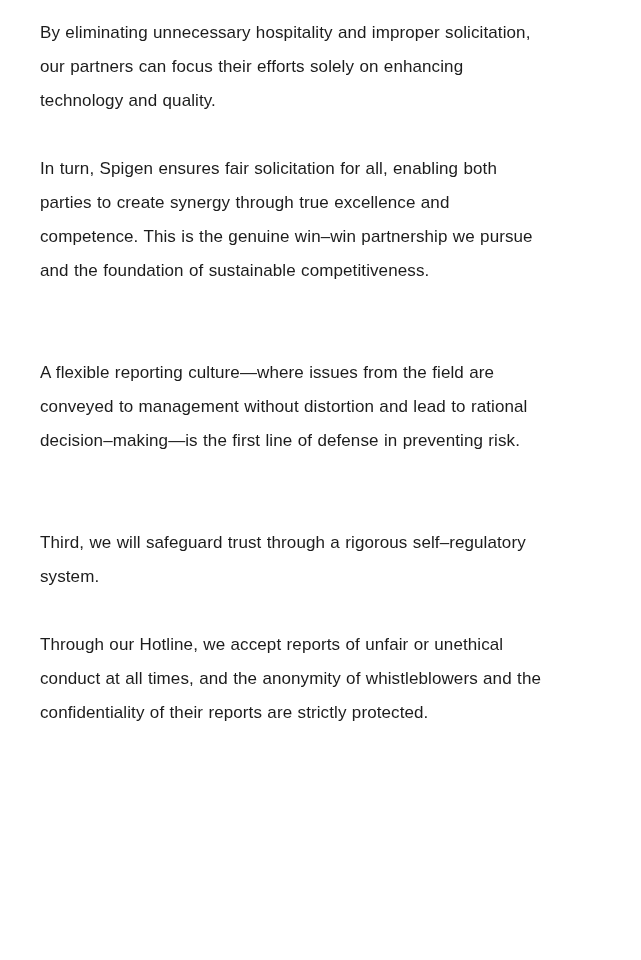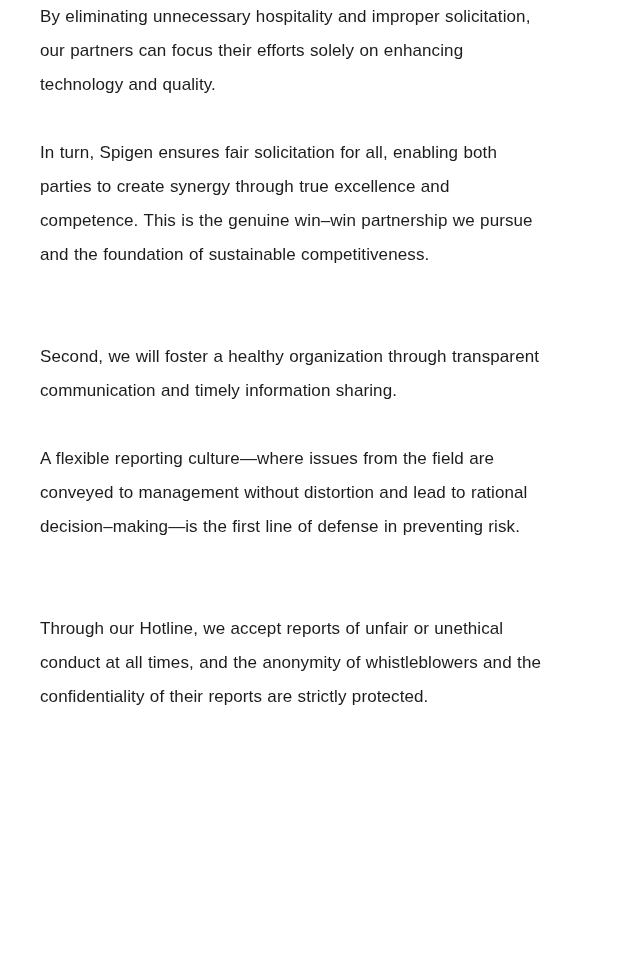--- a/index.html
+++ b/index.html
@@ -10,21 +10,21 @@
     width: 641px;
     height: 960px;
     background: #ffffff;
     font-family: "Liberation Sans", sans-serif;
     color: #1c1c1c;
     overflow: hidden;
   }
   main.doc {
     box-sizing: border-box;
     width: 641px;
-    padding: 0 32px 0 40px;
+    padding: 16px 32px 0 40px;
   }
   .para {
     margin: 0 0 34px 0;
     font-size: 17px;
     line-height: 34px;
     font-weight: 400;
     letter-spacing: 0.1px;
     white-space: pre-line; 
     word-spacing: 0.5px;
   }
@@ -38,25 +38,25 @@
 <main class="doc">
   <p class="para">By eliminating unnecessary hospitality and improper solicitation,
 our partners can focus their efforts solely on enhancing
 technology and quality.</p>
 
   <p class="para gap-after">In turn, Spigen ensures fair solicitation for all, enabling both
 parties to create synergy through true excellence and
 competence. This is the genuine win–win partnership we pursue
 and the foundation of sustainable competitiveness.</p>
 
-  <p class="para">Second, we will foster a healthy organization through transparent
-communication and timely information sharing.</p>
 
   <p class="para gap-after">A flexible reporting culture—where issues from the field are
 conveyed to management without distortion and lead to rational
 decision–making—is the first line of defense in preventing risk.</p>
 
+  <p class="para">Third, we will safeguard trust through a rigorous self–regulatory
+system.</p>
 
   <p class="para">Through our Hotline, we accept reports of unfair or unethical
 conduct at all times, and the anonymity of whistleblowers and the
 confidentiality of their reports are strictly protected.</p>
 
 </main>
 
 </body></html>

